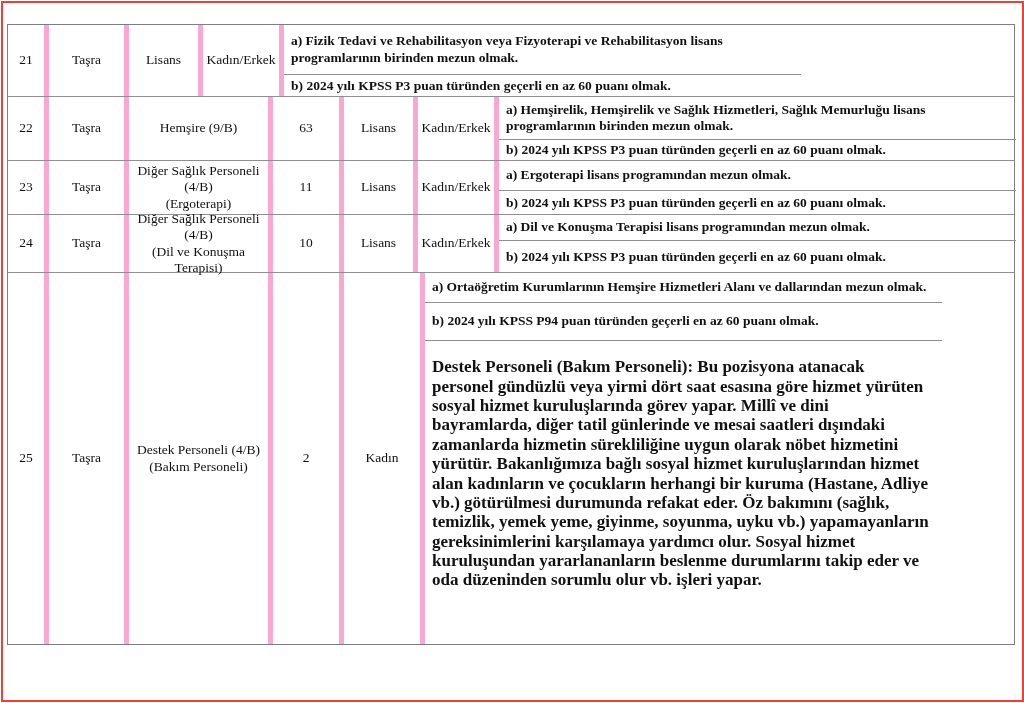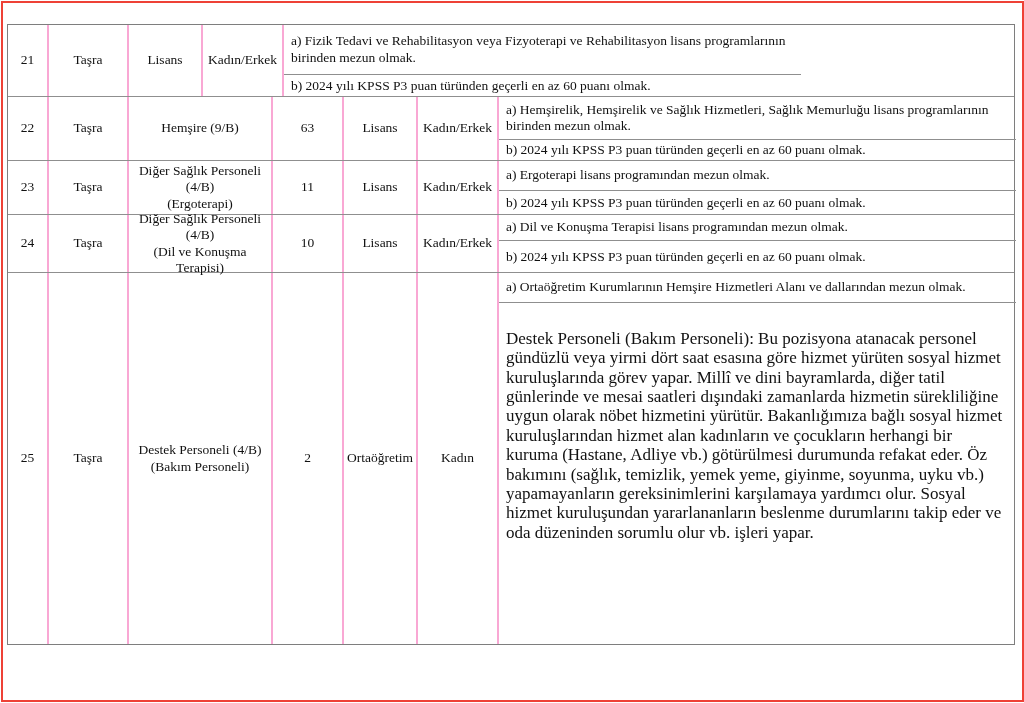--- a/index.html
+++ b/index.html
@@ -13,39 +13,39 @@
     border:2px solid #ee4136;pointer-events:none;
   }
   .jobtable{
     position:absolute;left:7px;top:24px;width:1008px;
     border:1.5px solid #7e7e7e;box-sizing:border-box;background:#fff;
   }
   .trow{display:flex;border-bottom:1px solid #8f8f8f;box-sizing:border-box;}
   .trow.last{border-bottom:none;}
   .r72{height:72px}.r64{height:64px}.r54{height:54px}.r58{height:58px}.r371{height:371px}
   .cell{
-    box-sizing:border-box;border-right:2px solid #f9a8d4;
+    box-sizing:border-box;border-right:5px solid #f9a8d4;
     display:flex;align-items:center;justify-content:center;
     text-align:center;font-size:13.5px;line-height:1.22;padding:1px 2px;
     flex:none;
   }
   .c-no{width:41px}
   .c-loc{width:80px}
   .c-pos{width:144px;white-space:pre-line}
   .c-cnt{width:71px}
   .c-edu{width:74px}
   .c-gen{width:81px}
   .c-req{
     width:517px;border-right:none;flex-direction:column;align-items:stretch;
     justify-content:flex-start;text-align:left;padding:0;
   }
   .sub{
     box-sizing:border-box;border-bottom:1px solid #8f8f8f;
     display:flex;align-items:center;
-    padding:1px 10px 1px 7px;font-size:13.5px;line-height:1.2;flex:none;
+    padding:1px 10px 1px 7px;font-size:13.5px;line-height:1.2;flex:none;font-weight:bold;
   }
   .sub.last{border-bottom:none;}
   .sub.para{font-size:17px;line-height:1.14;padding-right:12px;}
   .h50{height:50px}.h22{height:22px}.h43{height:43px}.h21{height:21px}
   .h30{height:30px}.h24{height:24px}.h26{height:26px}.h32{height:32px}
   .h38{height:38px}.h265{height:265px}
 </style>
 </head>
 <body>
 
@@ -107,21 +107,21 @@
       <div class="sub h32 last">b) 2024 yılı KPSS P3 puan türünden geçerli en az 60 puanı olmak.</div>
     </div>
   </div>
 
   <div class="trow r371 last">
     <div class="cell c-no">25</div>
     <div class="cell c-loc">Taşra</div>
     <div class="cell c-pos">Destek Personeli (4/B)
 (Bakım Personeli)</div>
     <div class="cell c-cnt">2</div>
-    <div class="cell c-edu">Ortaöğretim</div>
     <div class="cell c-gen">Kadın</div>
     <div class="cell c-req">
       <div class="sub h30">a) Ortaöğretim Kurumlarının Hemşire Hizmetleri Alanı ve dallarından mezun olmak.</div>
+      <div class="sub h38">b) 2024 yılı KPSS P94 puan türünden geçerli en az 60 puanı olmak.</div>
       <div class="sub h265 para last">Destek Personeli (Bakım Personeli): Bu pozisyona atanacak personel gündüzlü veya yirmi dört saat esasına göre hizmet yürüten sosyal hizmet kuruluşlarında görev yapar. Millî ve dini bayramlarda, diğer tatil günlerinde ve mesai saatleri dışındaki zamanlarda hizmetin sürekliliğine uygun olarak nöbet hizmetini yürütür. Bakanlığımıza bağlı sosyal hizmet kuruluşlarından hizmet alan kadınların ve çocukların herhangi bir kuruma (Hastane, Adliye vb.) götürülmesi durumunda refakat eder. Öz bakımını (sağlık, temizlik, yemek yeme, giyinme, soyunma, uyku vb.) yapamayanların gereksinimlerini karşılamaya yardımcı olur. Sosyal hizmet kuruluşundan yararlananların beslenme durumlarını takip eder ve oda düzeninden sorumlu olur vb. işleri yapar.</div>
     </div>
   </div>
 
 </div>
 
 </body></html>

